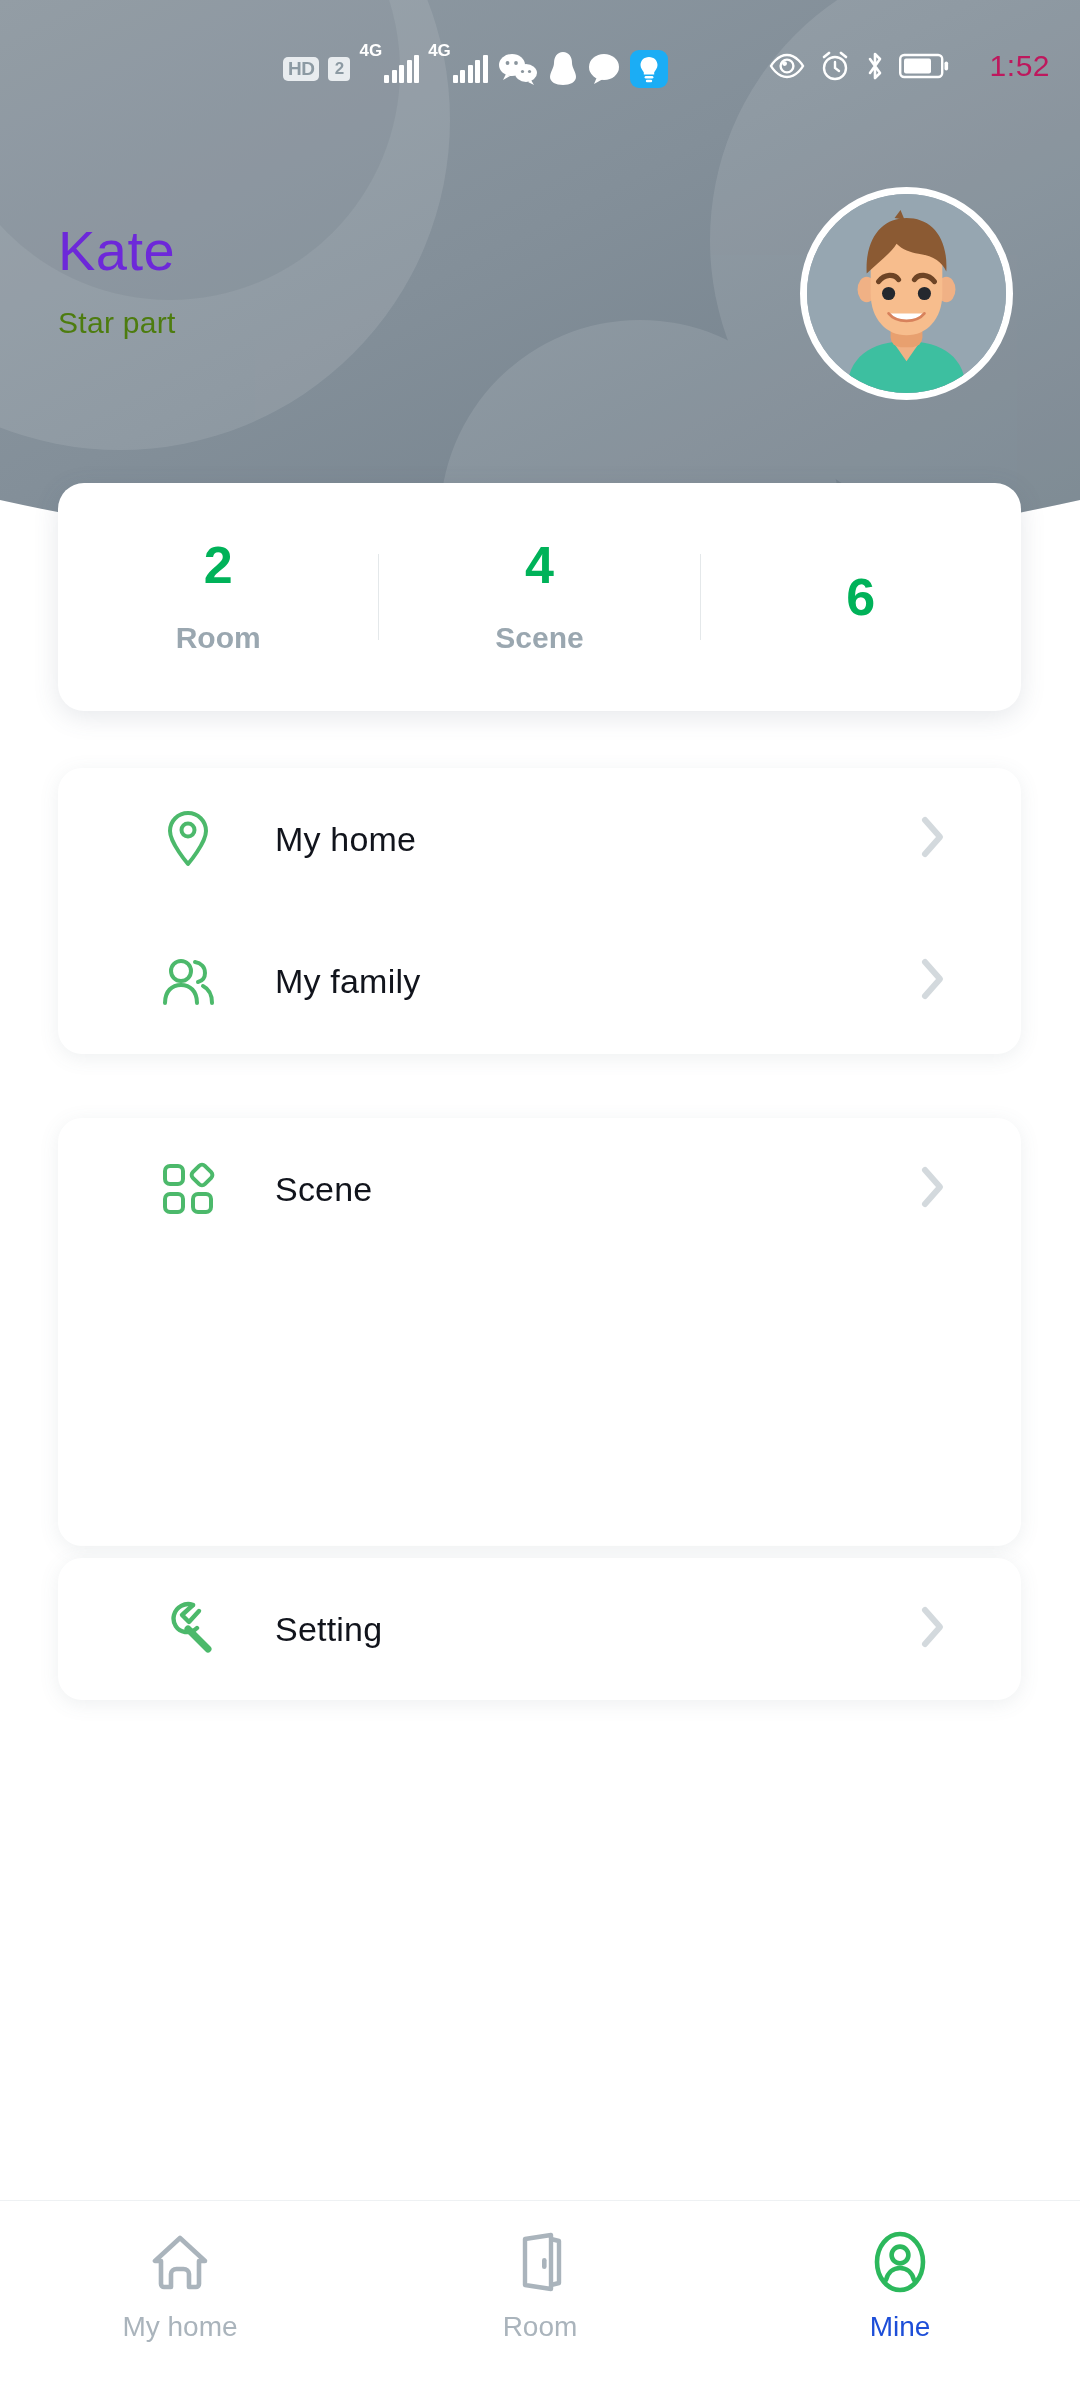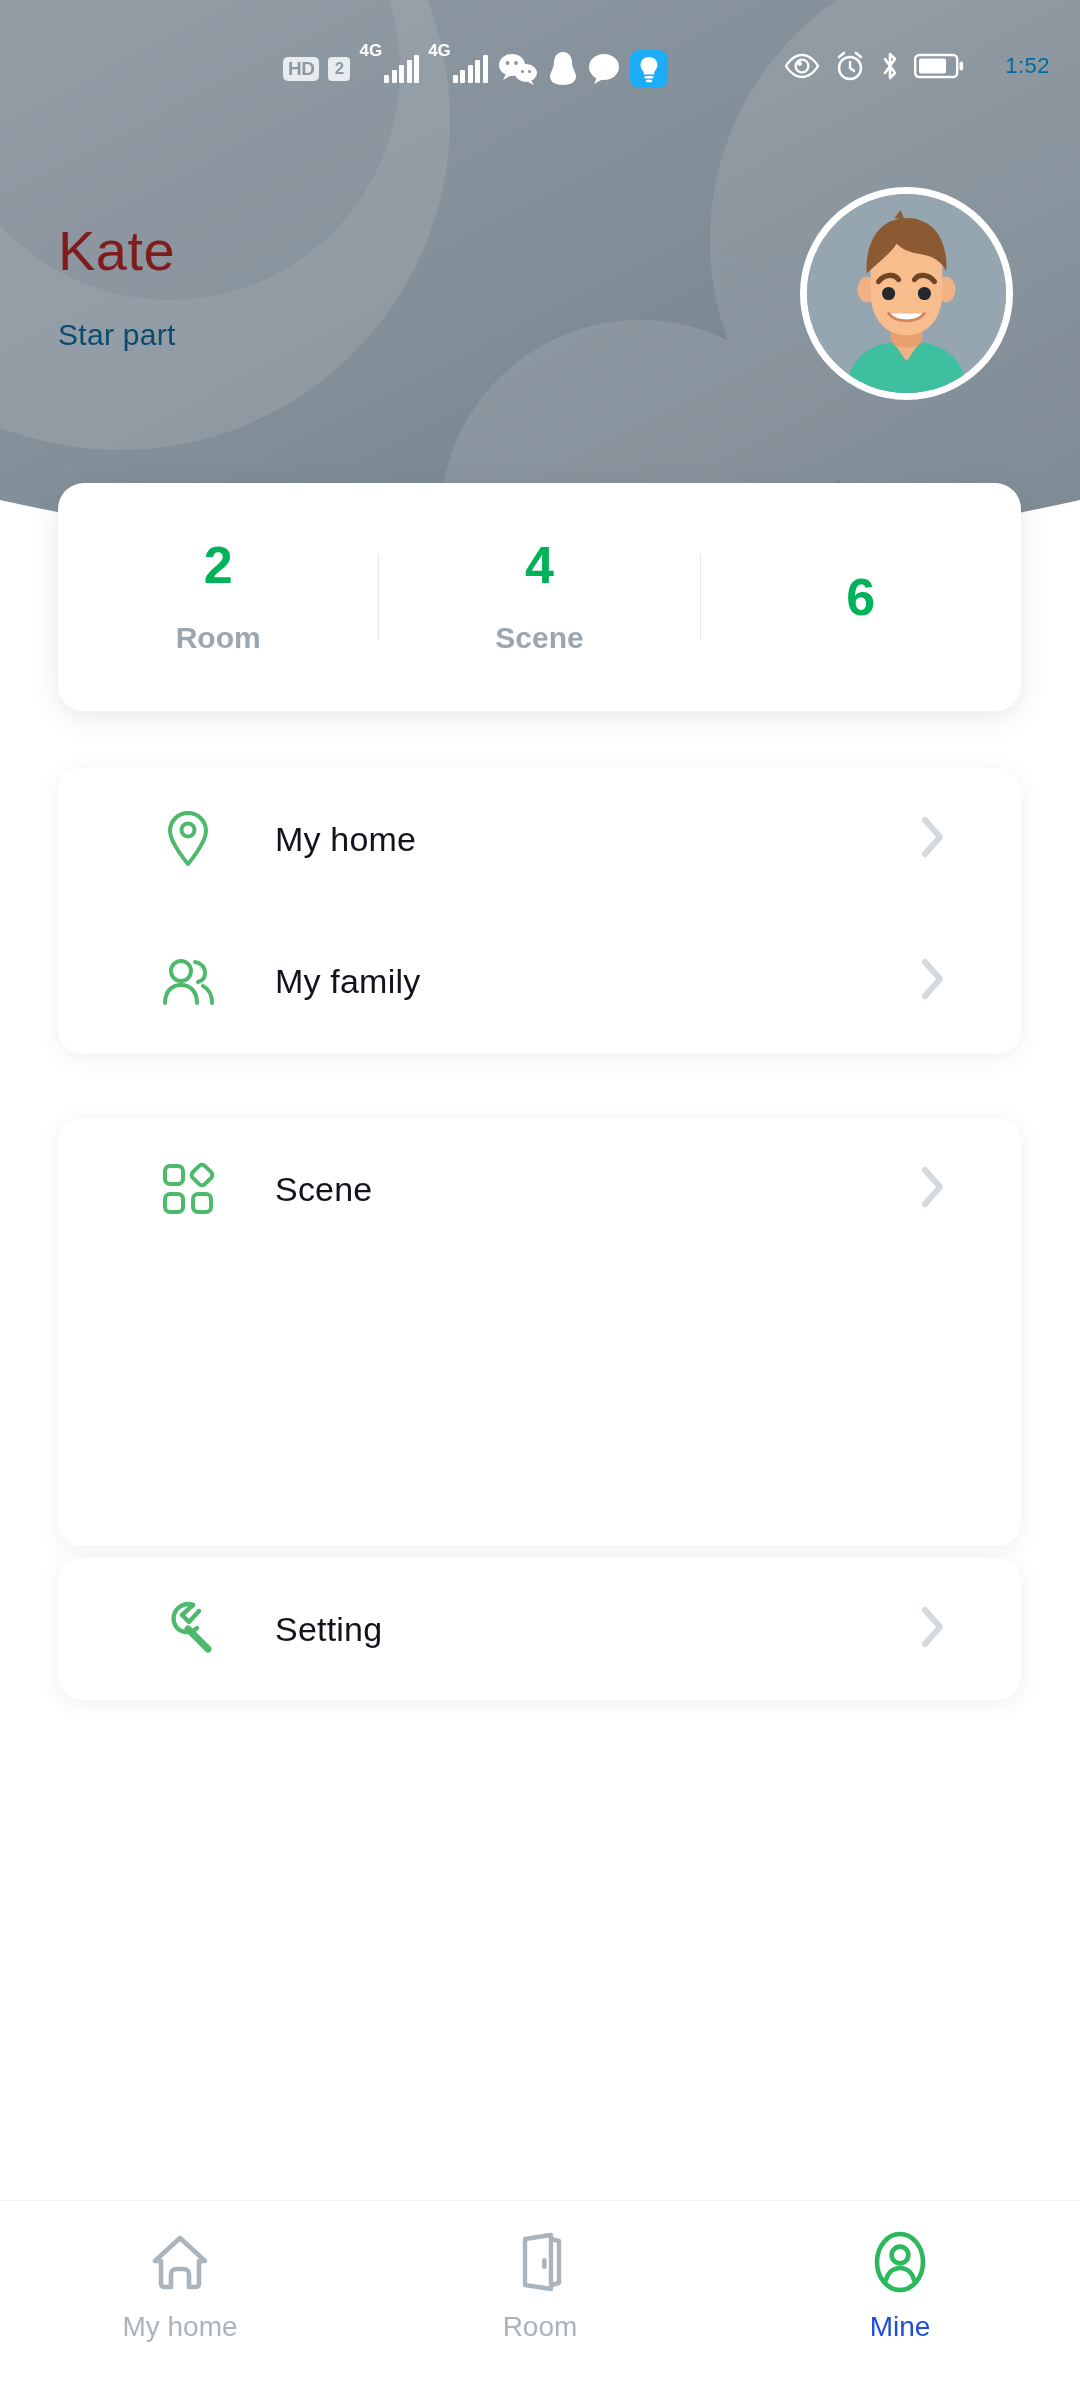--- a/index.html
+++ b/index.html
@@ -48,31 +48,31 @@
   .bars i:nth-child(1){height:8px}
   .bars i:nth-child(2){height:13px}
   .bars i:nth-child(3){height:18px}
   .bars i:nth-child(4){height:23px}
   .bars i:nth-child(5){height:28px}
   .sb-icon { display:flex; align-items:center; }
   .bulb-chip {
     width:38px; height:38px; border-radius:9px; background:#1badf5;
     display:flex; align-items:center; justify-content:center;
   }
-  .sb-time { color:#0369a1; font-size:22px; letter-spacing:0.5px; line-height:1;margin-left:28px; }
+  .sb-time { color:#be185d; font-size:30px; letter-spacing:0.5px; line-height:1;margin-left:28px; }
 
   .greeting {
     position:absolute; left:58px; top:220px; z-index:5;
   }
   .greeting .name {
-    font-size:56px; color:#7f1d1d; font-weight:normal; line-height:1.1;
+    font-size:56px; color:#6d28d9; font-weight:normal; line-height:1.1;
     letter-spacing:0.5px;
   }
   .greeting .sub {
-    font-size:30px; color:#0c4a6e; margin-top:36px; letter-spacing:0.3px;
+    font-size:30px; color:#4d7c0f; margin-top:24px; letter-spacing:0.3px;
   }
 
   .avatar {
     position:absolute; left:800px; top:187px; width:213px; height:213px;
     border-radius:50%; border:7px solid #ffffff; overflow:hidden;
     background:#95a5b0; z-index:5;
   }
 
   
   .stats-card {

